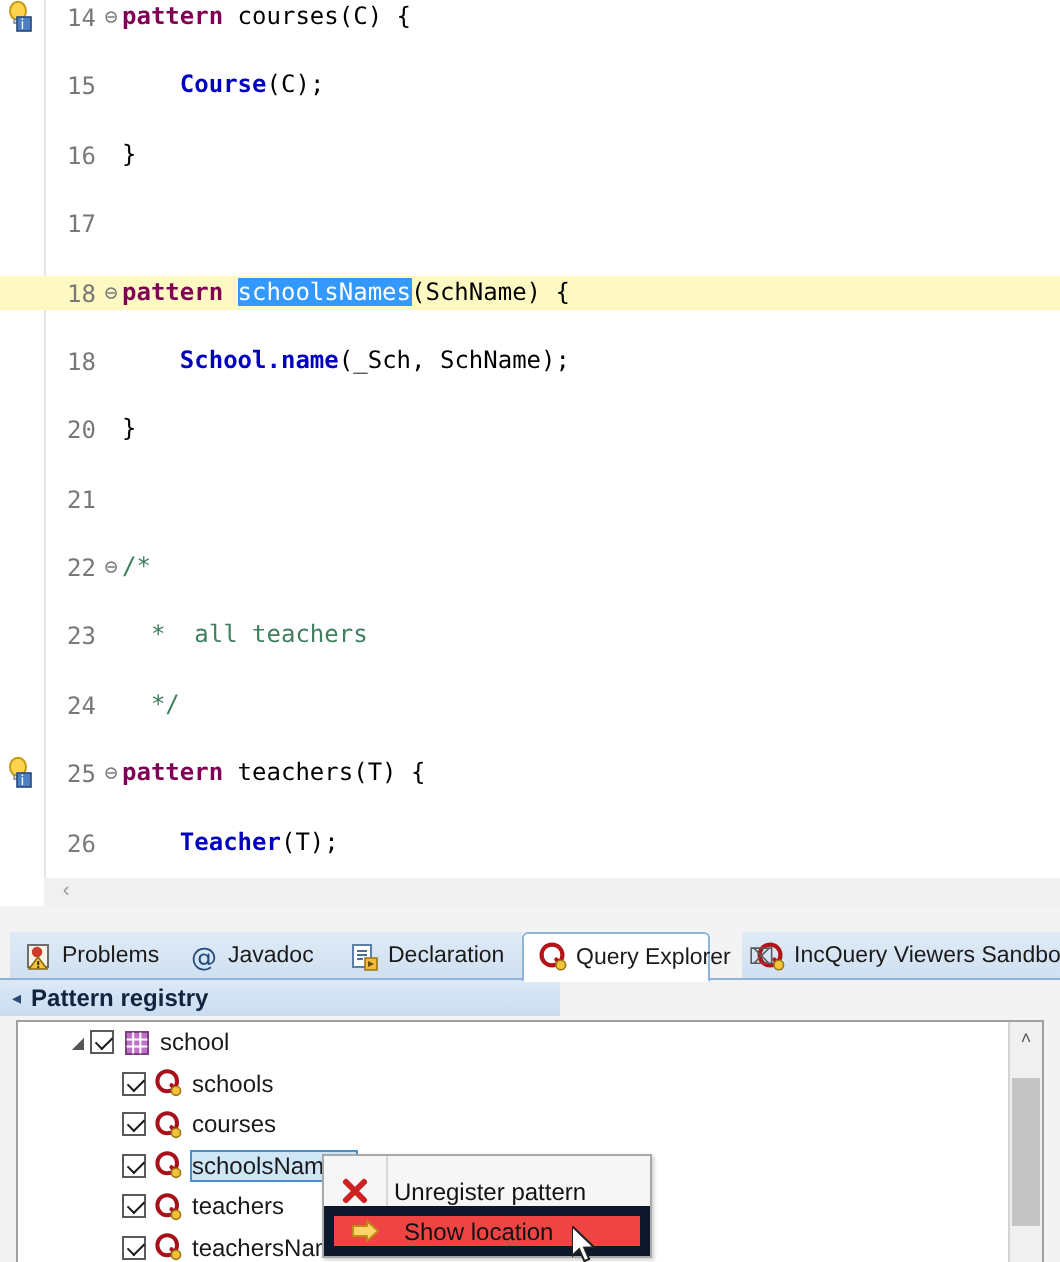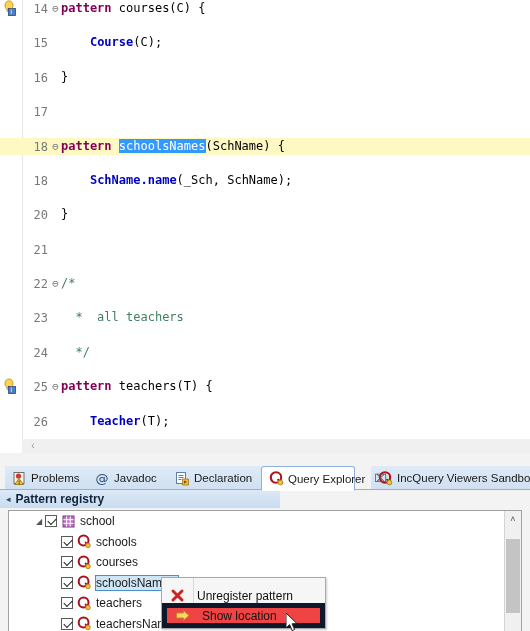--- a/index.html
+++ b/index.html
@@ -98,21 +98,21 @@
           <div class="line" style="top: 0px;"><span class="gutter-icon"><span style="display: inline-block; width: 16px; height: 16px; flex: 0 0 16px;"><svg width="16" height="16" viewBox="0 0 16 16">
                   <ellipse cx="7" cy="5.5" rx="4" ry="4.6" fill="#ffd34d" stroke="#c79a14" stroke-width="1"></ellipse>
                   <rect x="5" y="9.6" width="4" height="2" fill="#d8d8d8" stroke="#8a8a8a" stroke-width=".7"></rect>
                   <rect x="6.5" y="8.5" width="7" height="7" fill="#4e7fc4" stroke="#27497a" stroke-width=".8"></rect>
                   <text x="8.3" y="14.4" font-size="7" fill="#ffffff" font-family="DejaVu Sans, sans-serif">i</text>
                 </svg></span></span><span class="lnum">14</span><span class="fold">⊖</span><span class="code"><span class="kw">pattern </span><span class="plain">courses(C) {</span></span></div>
           <div class="line" style="top: 17.2px;"><span class="lnum">15</span><span class="code"><span class="plain">    </span><span class="type">Course</span><span class="plain">(C);</span></span></div>
           <div class="line" style="top: 34.4px;"><span class="lnum">16</span><span class="code"><span class="plain">}</span></span></div>
           <div class="line" style="top: 51.6px;"><span class="lnum">17</span><span class="code"><span class="plain"></span></span></div>
           <div class="line hl" style="top: 68.8px;"><span class="lnum">18</span><span class="fold">⊖</span><span class="code"><span class="kw">pattern </span><span class="sel">schoolsNames</span><span class="plain">(SchName) {</span></span></div>
-          <div class="line" style="top: 86px;"><span class="lnum">18</span><span class="code"><span class="plain">    </span><span class="type">SchName.name</span><span class="plain">(_Sch, SchName);</span></span></div>
+          <div class="line" style="top: 86px;"><span class="lnum">18</span><span class="code"><span class="plain">    </span><span class="type">School.name</span><span class="plain">(_Sch, SchName);</span></span></div>
           <div class="line" style="top: 103.2px;"><span class="lnum">20</span><span class="code"><span class="plain">}</span></span></div>
           <div class="line" style="top: 120.4px;"><span class="lnum">21</span><span class="code"><span class="plain"></span></span></div>
           <div class="line" style="top: 137.6px;"><span class="lnum">22</span><span class="fold">⊖</span><span class="code"><span class="cmt">/*</span></span></div>
           <div class="line" style="top: 154.8px;"><span class="lnum">23</span><span class="code"><span class="cmt">  *  all teachers</span></span></div>
           <div class="line" style="top: 172px;"><span class="lnum">24</span><span class="code"><span class="cmt">  */</span></span></div>
           <div class="line" style="top: 189.2px;"><span class="gutter-icon"><span style="display: inline-block; width: 16px; height: 16px; flex: 0 0 16px;"><svg width="16" height="16" viewBox="0 0 16 16">
                   <ellipse cx="7" cy="5.5" rx="4" ry="4.6" fill="#ffd34d" stroke="#c79a14" stroke-width="1"></ellipse>
                   <rect x="5" y="9.6" width="4" height="2" fill="#d8d8d8" stroke="#8a8a8a" stroke-width=".7"></rect>
                   <rect x="6.5" y="8.5" width="7" height="7" fill="#4e7fc4" stroke="#27497a" stroke-width=".8"></rect>
                   <text x="8.3" y="14.4" font-size="7" fill="#ffffff" font-family="DejaVu Sans, sans-serif">i</text>

